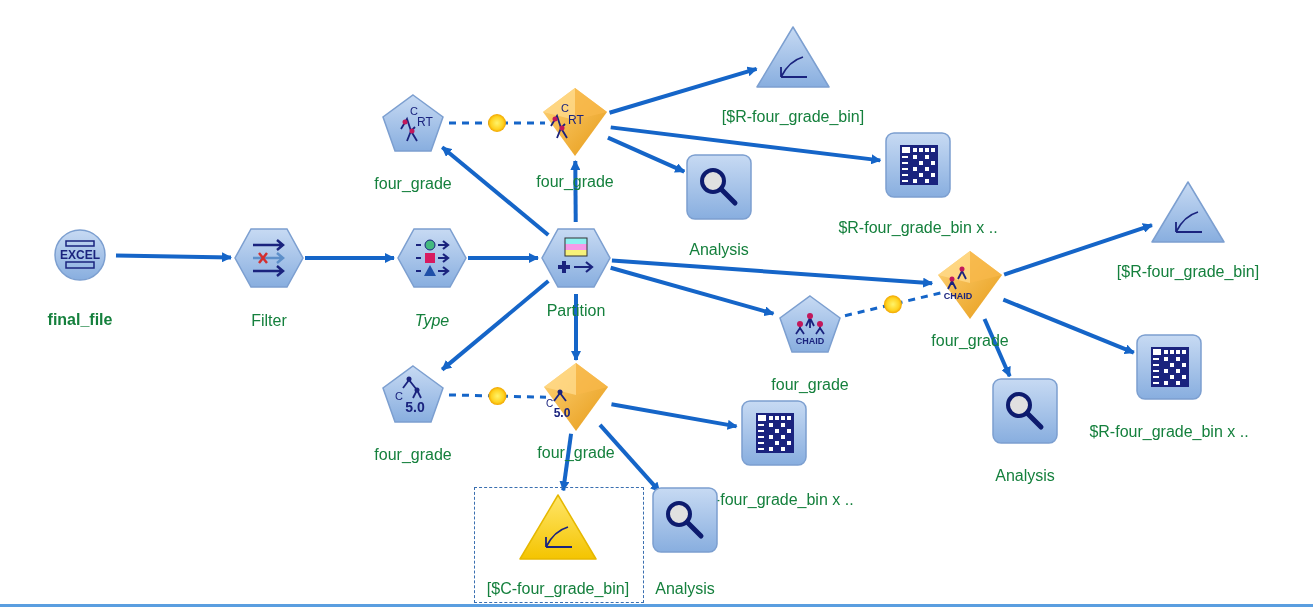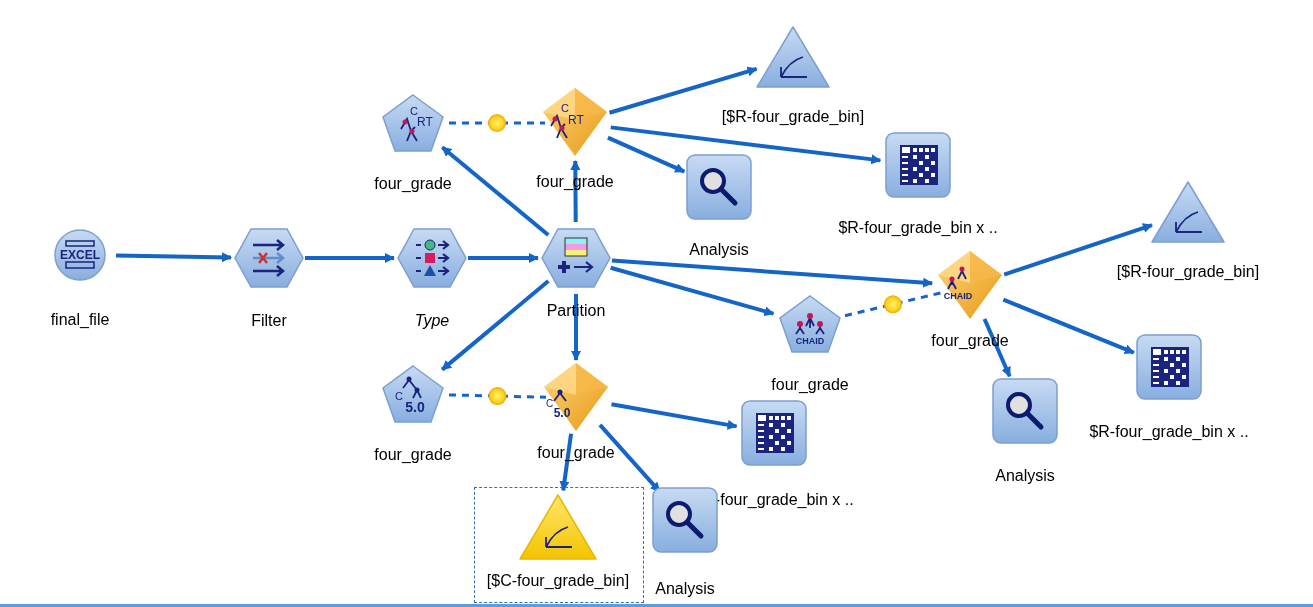--- a/index.html
+++ b/index.html
@@ -1,21 +1,21 @@
 <!DOCTYPE html>
 <html><head>
 <meta charset="utf-8">
 <style>
   html, body { margin:0; padding:0; background:#ffffff; }
   body { width:1313px; height:607px; position:relative; overflow:hidden; font-family:"Liberation Sans", sans-serif; }
   #canvas { position:absolute; left:0; top:0; width:1313px; height:607px; }
   svg.links { position:absolute; left:0; top:0; }
   .node { position:absolute; width:0; height:0; }
   .node .icon { position:absolute; transform:translate(-50%,-50%); cursor:pointer; }
-  .node .label { position:absolute; white-space:nowrap; font-size:16px; color:#000000; transform:translateX(-50%); cursor:pointer; }
+  .node .label { position:absolute; white-space:nowrap; font-size:16px; color:#15803d; transform:translateX(-50%); cursor:pointer; }
   .bottom-bar { position:absolute; left:0; right:0; bottom:0; height:3px; background:#5a9ee0; }
   .select-box { position:absolute; border:1px dashed #3a6fb0; }
 </style>
 </head>
 <body>
 
 <div id="canvas">
   <svg class="links" width="1313" height="607">
     <defs>
       <marker id="arrow" markerWidth="10" markerHeight="10" refX="9" refY="5" orient="auto" markerUnits="userSpaceOnUse">
@@ -71,21 +71,21 @@
 
   <div class="select-box" style="left:474px; top:487px; width:168px; height:114px;"></div>
 
   <div class="node" id="n-final_file" style="left:80px; top:255px;">
     <svg class="icon" width="56" height="56" viewBox="0 0 56 56">
       <circle cx="28" cy="28" r="25" fill="url(#blueFill)" stroke="#7c9fd0" stroke-width="1.5"></circle>
       <rect x="14" y="14" width="28" height="5" fill="none" stroke="#1a237e" stroke-width="1.5"></rect>
       <rect x="14" y="35" width="28" height="6" fill="none" stroke="#1a237e" stroke-width="1.5"></rect>
       <text x="28" y="32" font-size="12" font-weight="bold" text-anchor="middle" fill="#1a237e" font-family="Liberation Sans, sans-serif">EXCEL</text>
     </svg>
-    <span class="label" style="top:56px;">final_file</span>
+    <span class="label" style="top:56px;font-weight:bold;">final_file</span>
   </div>
 
   <div class="node" id="n-filter" style="left:269px; top:258px;">
     <svg class="icon" width="72" height="62" viewBox="0 0 72 62">
       <polygon points="18,2 54,2 70,31 54,60 18,60 2,31" fill="url(#blueFill)" stroke="#7c9fd0" stroke-width="1.5"></polygon>
       <path d="M20,18 H50 M44,13 L50,18 L44,23" stroke="#1a237e" stroke-width="2.5" fill="none"></path>
       <path d="M20,31 H50 M44,26 L50,31 L44,36" stroke="#5d8fc9" stroke-width="2.5" fill="none"></path>
       <path d="M20,44 H50 M44,39 L50,44 L44,49" stroke="#1a237e" stroke-width="2.5" fill="none"></path>
       <path d="M26,26 L34,36 M34,26 L26,36" stroke="#d32f2f" stroke-width="2.5"></path>
     </svg>
@@ -325,17 +325,17 @@
       <path d="M36,36 L50,50" stroke="#0d1b6e" stroke-width="5" stroke-linecap="round"></path>
     </svg>
     <span class="label" style="top:60px;">Analysis</span>
   </div>
 
   <div class="node" id="n-c50_evaluation" style="left:558px; top:528px;">
     <svg class="icon" width="80" height="70" viewBox="0 0 80 70">
       <polygon points="40,2 78,66 2,66" fill="url(#yellowFill)" stroke="#e6b800" stroke-width="1.5" stroke-linejoin="round"></polygon>
       <path d="M28,54 L28,44 M28,54 L54,54 M28,54 Q36,38 50,34" stroke="#1a237e" stroke-width="1.8" fill="none"></path>
     </svg>
-    <span class="label" style="top:44px;">[$C-four_grade_bin]</span>
+    <span class="label" style="top:52px;">[$C-four_grade_bin]</span>
   </div>
 
   <div class="bottom-bar"></div>
 </div>
 
 </body></html>

